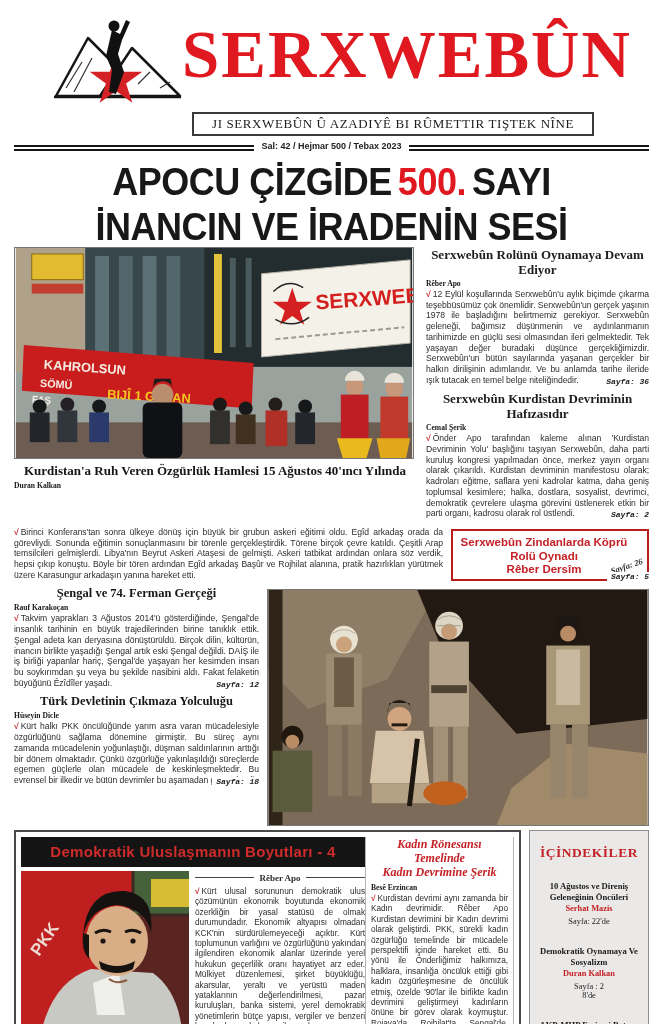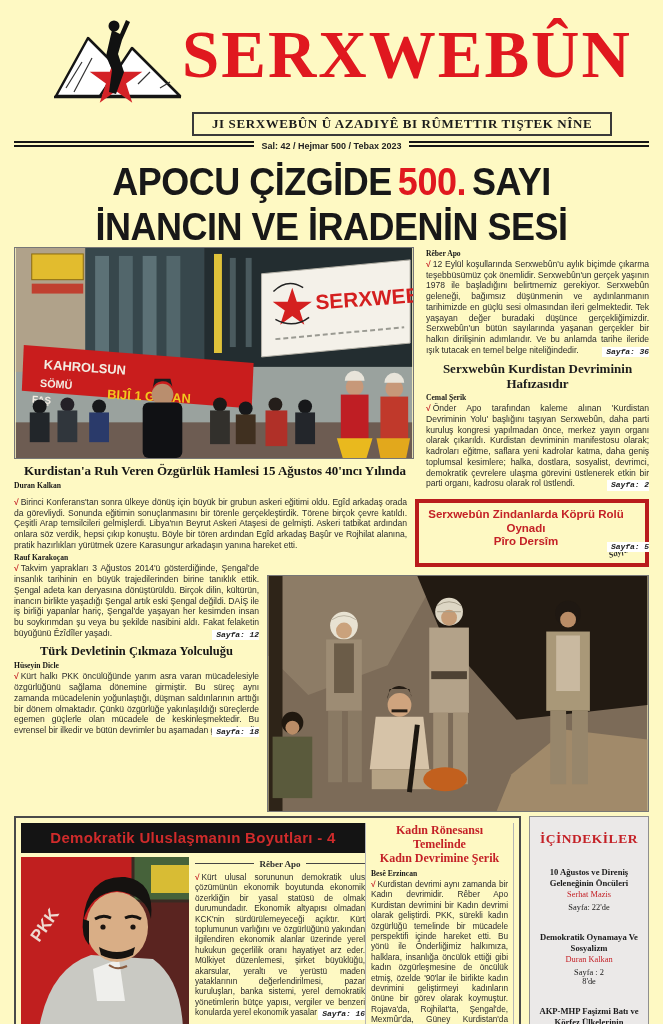--- a/index.html
+++ b/index.html
@@ -1,35 +1,35 @@
 <!DOCTYPE html>
 <html><head>
 <meta charset="utf-8">
 <style>
   * { margin:0; padding:0; box-sizing:border-box; }
   html,body { background:#d8d8d8; }
   .page{
-    width:663px; height:1024px; margin:0 auto; background:#fef9c3;
+    width:663px; height:1024px; margin:0 auto; background:#ffffff;
     overflow:hidden; position:relative; padding:6px 14px 0 14px;
     font-family:"Liberation Sans", sans-serif; color:#2e2e2e;
   }
   
   .masthead{ position:relative; height:104px; }
   .logo{ position:absolute; left:38px; top:8px; width:132px; height:96px; }
   .mast-title{
     margin-left:168px; font-family:"Liberation Serif", serif; font-weight:bold;
     color:#e0181f; font-size:67px; letter-spacing:2px; line-height:96px;
     white-space:nowrap;
   }
   .slogan-box{
     width:fit-content; margin:2px 0 0 178px; border:2px solid #3a3a3a;
     padding:2px 18px; font-family:"Liberation Serif", serif; font-size:13px;
-    letter-spacing:.6px; color:#1c1c1c; font-weight:700;
+    letter-spacing:.6px; color:#1c1c1c; font-weight:400;
   }
-  .daterow{ display:flex; align-items:flex-start; gap:8px; margin-top:5px; }
+  .daterow{ display:flex; align-items:flex-end; gap:8px; margin-top:5px; }
   .rule{ flex:1; height:6px; border-top:2px solid #161616; border-bottom:2px solid #161616; }
   .issue{ font-size:9px; font-weight:bold; color:#222; white-space:nowrap; }
   
   .headline{ text-align:center; margin:8px 0 6px 0; font-weight:900;
     font-size:36px; line-height:41px; letter-spacing:-.5px; color:#181818;
     transform:scaleY(1.1); transform-origin:top center; }
   .headline .num{ color:#e0181f; margin:0 6px; }
   
   .t-red{ color:#c42127; }
   .art-title{ font-family:"Liberation Serif", serif; font-weight:bold;
@@ -45,21 +45,21 @@
   
   .rowA{ display:flex; gap:10px; }
   .rowA-left{ width:402px; }
   .photo-frame{ border:1px solid #777; display:block; }
   .caption-title{ font-family:"Liberation Serif", serif; font-weight:bold;
     font-size:13px; text-align:center; margin-top:4px; color:#151515; }
   .rowA-right{ flex:1; min-width:0; }
   .rowA-right .block{ margin-bottom:5px; }
   
   .rowB{ margin-top:2px; }
-  .promo{ float:right; width:234px; border:4px solid #b91c1c; padding:4px 18px 16px 6px;
+  .promo{ float:right; width:198px; border:2px solid #b91c1c; padding:4px 18px 4px 6px;
     text-align:center; position:relative; margin:2px 0 4px 8px; }
   .promo .p1{ font-weight:bold; font-size:11.5px; color:#c42127; line-height:14px; }
   .promo .p2{ font-weight:bold; font-size:11.5px; color:#c42127; }
   .promo .rot{ position:absolute; right:4px; bottom:8px; transform:rotate(-18deg);
     font-family:"Liberation Serif", serif; font-style:italic; font-weight:bold; font-size:8.5px; }
   .g-photo{ float:right; clear:right; width:382px; height:237px; margin:4px 0 4px 8px; }
   .beside{ overflow:hidden; }
   .sec-title{ font-family:"Liberation Serif", serif; font-weight:bold; font-size:12.5px;
     text-align:center; color:#171717; margin-top:5px; }
   
@@ -71,29 +71,29 @@
     text-align:center; padding:6px 0 7px 0; letter-spacing:.3px; }
   .feature-cols{ display:flex; flex:1; margin-top:4px; gap:6px; }
   .ocalan{ width:168px; height:172px; flex:0 0 auto; }
   .fcol1{ flex:1; min-width:0; }
   .author-rule{ display:flex; align-items:center; gap:5px; margin:2px 0 3px 0; }
   .author-rule::before,.author-rule::after{ content:""; flex:1; border-top:1.5px solid #444; }
   .author-rule span{ font-family:"Liberation Serif", serif; font-weight:bold; font-size:9px; }
   .fcol2{ flex:1; min-width:0; border-left:1px solid #b5b5b5; border-right:1px solid #b5b5b5;
     padding:0 5px; }
   .fcol2 .w-title{ font-family:"Liberation Serif", serif; font-weight:bold; font-size:12px;
-    line-height:14px; text-align:center; color:#c42127; margin-bottom:4px; }
+    line-height:14px; text-align:center; color:#c42127; margin-bottom:4px;font-style:italic; }
   .small-body{ font-size:8.3px; line-height:10.4px; }
   
   .toc{ flex:1; background:#ebe9e8; border:1px solid #8f8f8f; text-align:center;
     font-family:"Liberation Serif", serif; padding:14px 5px; }
   .toc-header{ color:#c42127; font-weight:bold; font-size:13.5px; letter-spacing:.5px; }
   .toc-item{ margin-top:20px; }
   .toc-item .tt{ font-size:8.6px; font-weight:600; color:#1a1a1a; line-height:11px; }
-  .toc-item .ta{ font-size:8.4px; font-weight:normal; color:#c42127; margin-top:1px; }
+  .toc-item .ta{ font-size:8.4px; font-weight:bold; color:#c42127; margin-top:1px; }
   .toc-item .tp{ font-size:8.4px; color:#1a1a1a; margin-top:4px; }
   .pre{ white-space:pre-line; }
   svg text{ font-family:"Liberation Sans", sans-serif; }
 </style>
 </head>
 <body>
 
 <div class="page">
 
   <div class="masthead">
@@ -178,35 +178,36 @@
           <rect x="368" y="150" width="28" height="44" fill="#c0392b"></rect>
           <polygon points="364,192 398,192 394,212 368,212" fill="#e2a81c"></polygon>
         </g>
       </svg>
       <div class="caption-title">Kurdistan'a Ruh Veren Özgürlük Hamlesi 15 Ağustos 40'ıncı Yılında</div>
       <div class="byline">Duran Kalkan</div>
     </div>
 
     <div class="rowA-right">
       <div class="block">
+        <div class="art-title t-red">Serxwebûn Rolünü Oynamaya Devam Ediyor</div>
         <div class="byline">Rêber Apo</div>
         <p class="body-p"><span class="check">√</span><span>12 Eylül koşullarında Serxwebûn'u aylık biçimde çıkarma teşebbüsümüz çok önemlidir. Serxwebûn'un gerçek yaşının 1978 ile başladığını belirtmemiz gerekiyor. Serxwebûn geleneği, bağımsız düşünmenin ve aydınlanmanın tarihimizde en güçlü sesi olmasından ileri gelmektedir. Tek yaşayan değer buradaki düşünce gerçekliğimizdir. Serxwebûn'un bütün sayılarında yaşanan gerçekler bir halkın dirilişinin adımlarıdır. Ve bu anlamda tarihe ileride ışık tutacak en temel belge niteliğindedir.</span><span class="pref">Sayfa: 36</span></p>
       </div>
       <div class="block">
         <div class="art-title">Serxwebûn Kurdistan Devriminin Hafızasıdır</div>
         <div class="byline">Cemal Şerik</div>
         <p class="body-p"><span class="check">√</span><span>Önder Apo tarafından kaleme alınan 'Kurdistan Devriminin Yolu' başlığını taşıyan Serxwebûn, daha parti kuruluş kongresi yapılmadan önce, merkez yayın organı olarak çıkarıldı. Kurdistan devriminin manifestosu olarak; kadroları eğitme, saflara yeni kadrolar katma, daha geniş toplumsal kesimlere; halka, dostlara, sosyalist, devrimci, demokratik çevrelere ulaşma görevini üstlenerek etkin bir parti organı, kadrosu olarak rol üstlendi.</span><span class="pref">Sayfa: 2</span></p>
       </div>
     </div>
   </div>
 
   <div class="rowB">
     <div class="promo">
       <div class="p1">Serxwebûn Zindanlarda Köprü Rolü Oynadı</div>
-      <div class="p2">Pîro Dersîm</div>
+      <div class="p2">Rêber Dersîm</div>
       <div class="rot">Sayfa: 26</div>
     </div>
 
     <svg class="g-photo photo-frame" viewBox="0 0 382 237">
       <rect width="382" height="237" fill="#7c6b58"></rect>
       <polygon points="0,0 170,0 120,90 40,120 0,80" fill="#8d7c66"></polygon>
       <polygon points="150,0 382,0 382,130 250,145 175,60" fill="#221a12"></polygon>
       <rect x="0" y="0" width="14" height="237" fill="#2e2418"></rect>
       <polygon points="230,237 382,237 382,165 300,155 245,200" fill="#a18a6a"></polygon>
       <g>
@@ -248,20 +249,21 @@
         <circle cx="24" cy="148" r="11" fill="#20180f"></circle>
           <circle cx="24" cy="153" r="7" fill="#b98c66"></circle>
         <rect x="4" y="162" width="40" height="62" fill="#5a5a3c"></rect>
       </g>
     </svg>
 
     <p class="body-p"><span class="check">√</span><span>Birinci Konferans'tan sonra ülkeye dönüş için büyük bir grubun askeri eğitimi oldu. Egîd arkadaş orada da görevliydi. Sonunda eğitimin sonuçlanmasını bir törenle gerçekleştirdik. Törene birçok çevre katıldı. Çeşitli Arap temsilcileri gelmişlerdi. Libya'nın Beyrut Askeri Ataşesi de gelmişti. Askeri tatbikat ardından onlara söz verdik, hepsi çıkıp konuştu. Böyle bir tören ardından Egîd arkadaş Başûr ve Rojhilat alanına, pratik hazırlıkları yürütmek üzere Karasungur arkadaşın yanına hareket etti.</span><span class="pref">Sayfa: 5</span></p>
 
     <div class="beside">
       <div>
+        <div class="sec-title">Şengal ve 74. Ferman Gerçeği</div>
         <div class="byline">Rauf Karakoçan</div>
         <p class="body-p"><span class="check">√</span><span>Takvim yaprakları 3 Ağustos 2014'ü gösterdiğinde, Şengal'de insanlık tarihinin en büyük trajedilerinden birine tanıklık ettik. Şengal adeta kan deryasına dönüştürüldü. Birçok dilin, kültürün, inancın birlikte yaşadığı Şengal artık eski Şengal değildi. DAİŞ ile iş birliği yapanlar hariç, Şengal'de yaşayan her kesimden insan bu soykırımdan şu veya bu şekilde nasibini aldı. Fakat felaketin büyüğünü Êzîdîler yaşadı.</span><span class="pref">Sayfa: 12</span></p>
       </div>
       <div>
         <div class="sec-title">Türk Devletinin Çıkmaza Yolculuğu</div>
         <div class="byline">Hüseyin Dicle</div>
         <p class="body-p"><span class="check">√</span><span>Kürt halkı PKK öncülüğünde yarım asra varan mücadelesiyle özgürlüğünü sağlama dönemine girmiştir. Bu süreç aynı zamanda mücadelenin yoğunlaştığı, düşman saldırılarının arttığı bir dönem olmaktadır. Çünkü özgürlüğe yakınlaşıldığı süreçlerde egemen güçlerle olan mücadele de keskinleşmektedir. Bu evrensel bir ilkedir ve bütün devrimler bu aşamadan geçmektedir.</span><span class="pref">Sayfa: 18</span></p>
       </div>
     </div>
   </div>

